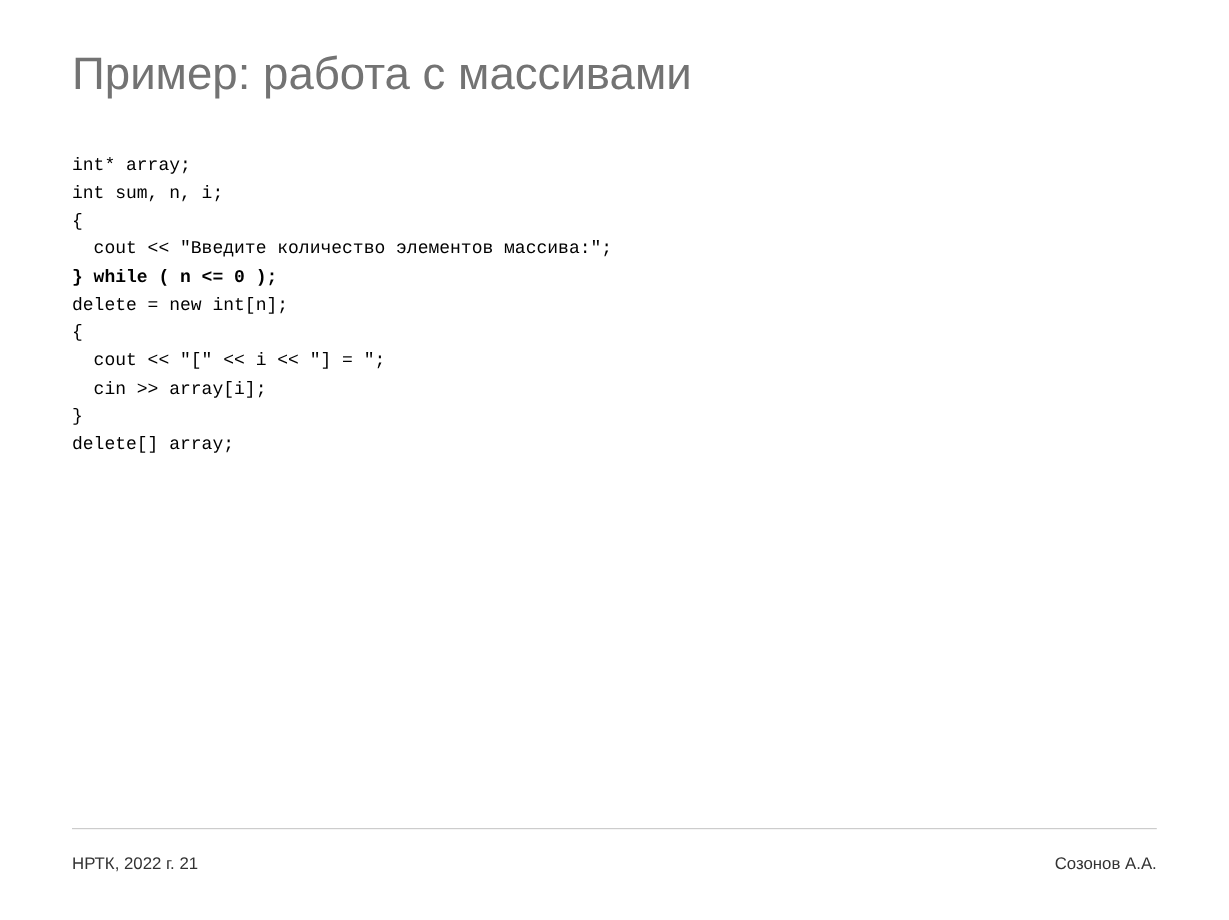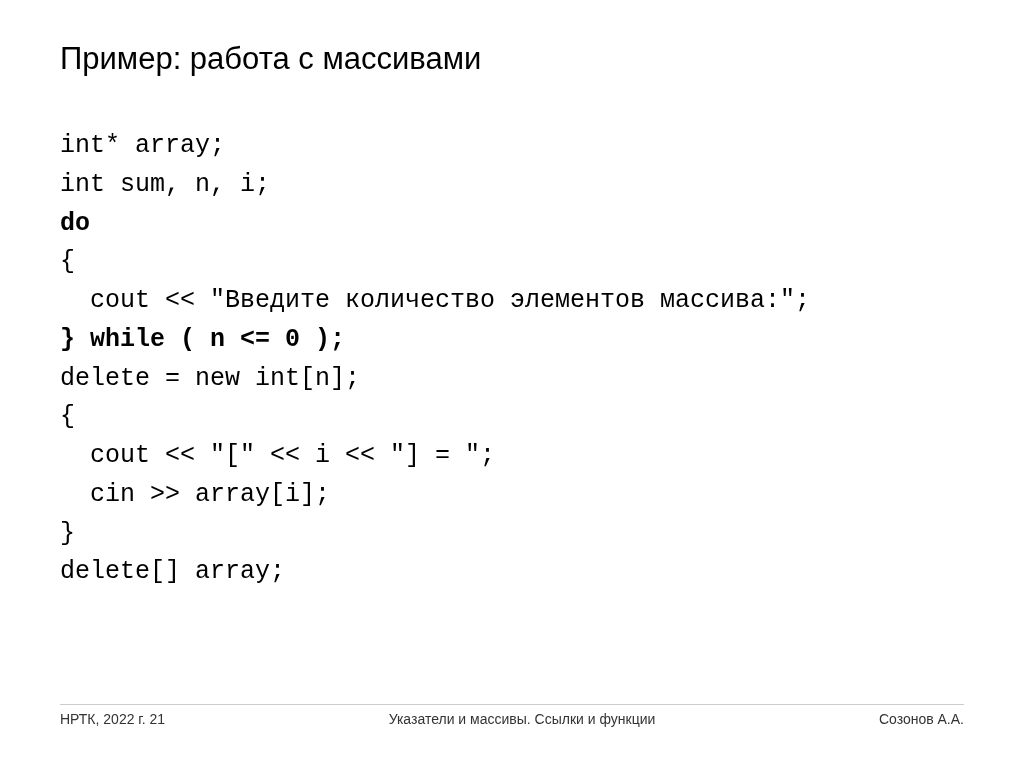--- a/index.html
+++ b/index.html
@@ -21,52 +21,51 @@
       width: 1024px;
       height: 767px;
       background: #ffffff;
       padding: 40px 60px 40px 60px;
       display: flex;
       flex-direction: column;
     }
 
     .slide-title {
       font-family: Arial, sans-serif;
-      font-size: 31px;
+      font-size: 38px;
       font-weight: normal;
-      color: #000000;
-      margin-bottom: 30px;
+      color: #737373;
+      margin-bottom: 41px;
       line-height: 1.2;
     }
 
     .code-block {
       font-family: 'Courier New', Courier, monospace;
-      font-size: 25px;
+      font-size: 15px;
       color: #000000;
       line-height: 1.55;
       flex: 1;
-      margin-top: 20px;
     }
 
     .code-line {
       white-space: pre;
       display: block;
     }
 
     .code-line.bold {
       font-weight: bold;
     }
 
     .footer {
       display: flex;
       flex-direction: row;
       justify-content: space-between;
       align-items: center;
       border-top: 1px solid #cccccc;
-      padding-top: 6px;
+      padding-top: 20px;
       margin-top: auto;
     }
 
     .footer-left {
       font-size: 14px;
       color: #333333;
     }
 
     .footer-center {
       font-size: 14px;
@@ -83,32 +82,30 @@
 <body>
 
 <div class="slide-container">
   <h1 class="slide-title">Пример: работа с массивами</h1>
 
   <div class="code-block">
   <span class="code-line">int* array;</span>
       <span class="code-line">int sum, n, i;</span>
       <span class="code-line"></span>
       <span class="code-line"></span>
-      <span class="code-line bold">do</span>
       <span class="code-line">{</span>
       <span class="code-line">  cout &lt;&lt; "Введите количество элементов массива:";</span>
       <span class="code-line bold">} while ( n &lt;= 0 );</span>
       <span class="code-line"></span>
       <span class="code-line"></span>
       <span class="code-line">delete = new int[n];</span>
       <span class="code-line">{</span>
       <span class="code-line">  cout &lt;&lt; "[" &lt;&lt; i &lt;&lt; "] = ";</span>
       <span class="code-line">  cin &gt;&gt; array[i];</span>
       <span class="code-line">}</span>
       <span class="code-line">delete[] array;</span>
     </div>
 
   <div class="footer">
     <span class="footer-left">НРТК, 2022 г.  21</span>
-    <span class="footer-center">Указатели  и  массивы. Ссылки и функции</span>
     <span class="footer-right">Созонов А.А.</span>
   </div>
 </div>
 
 </body></html>

